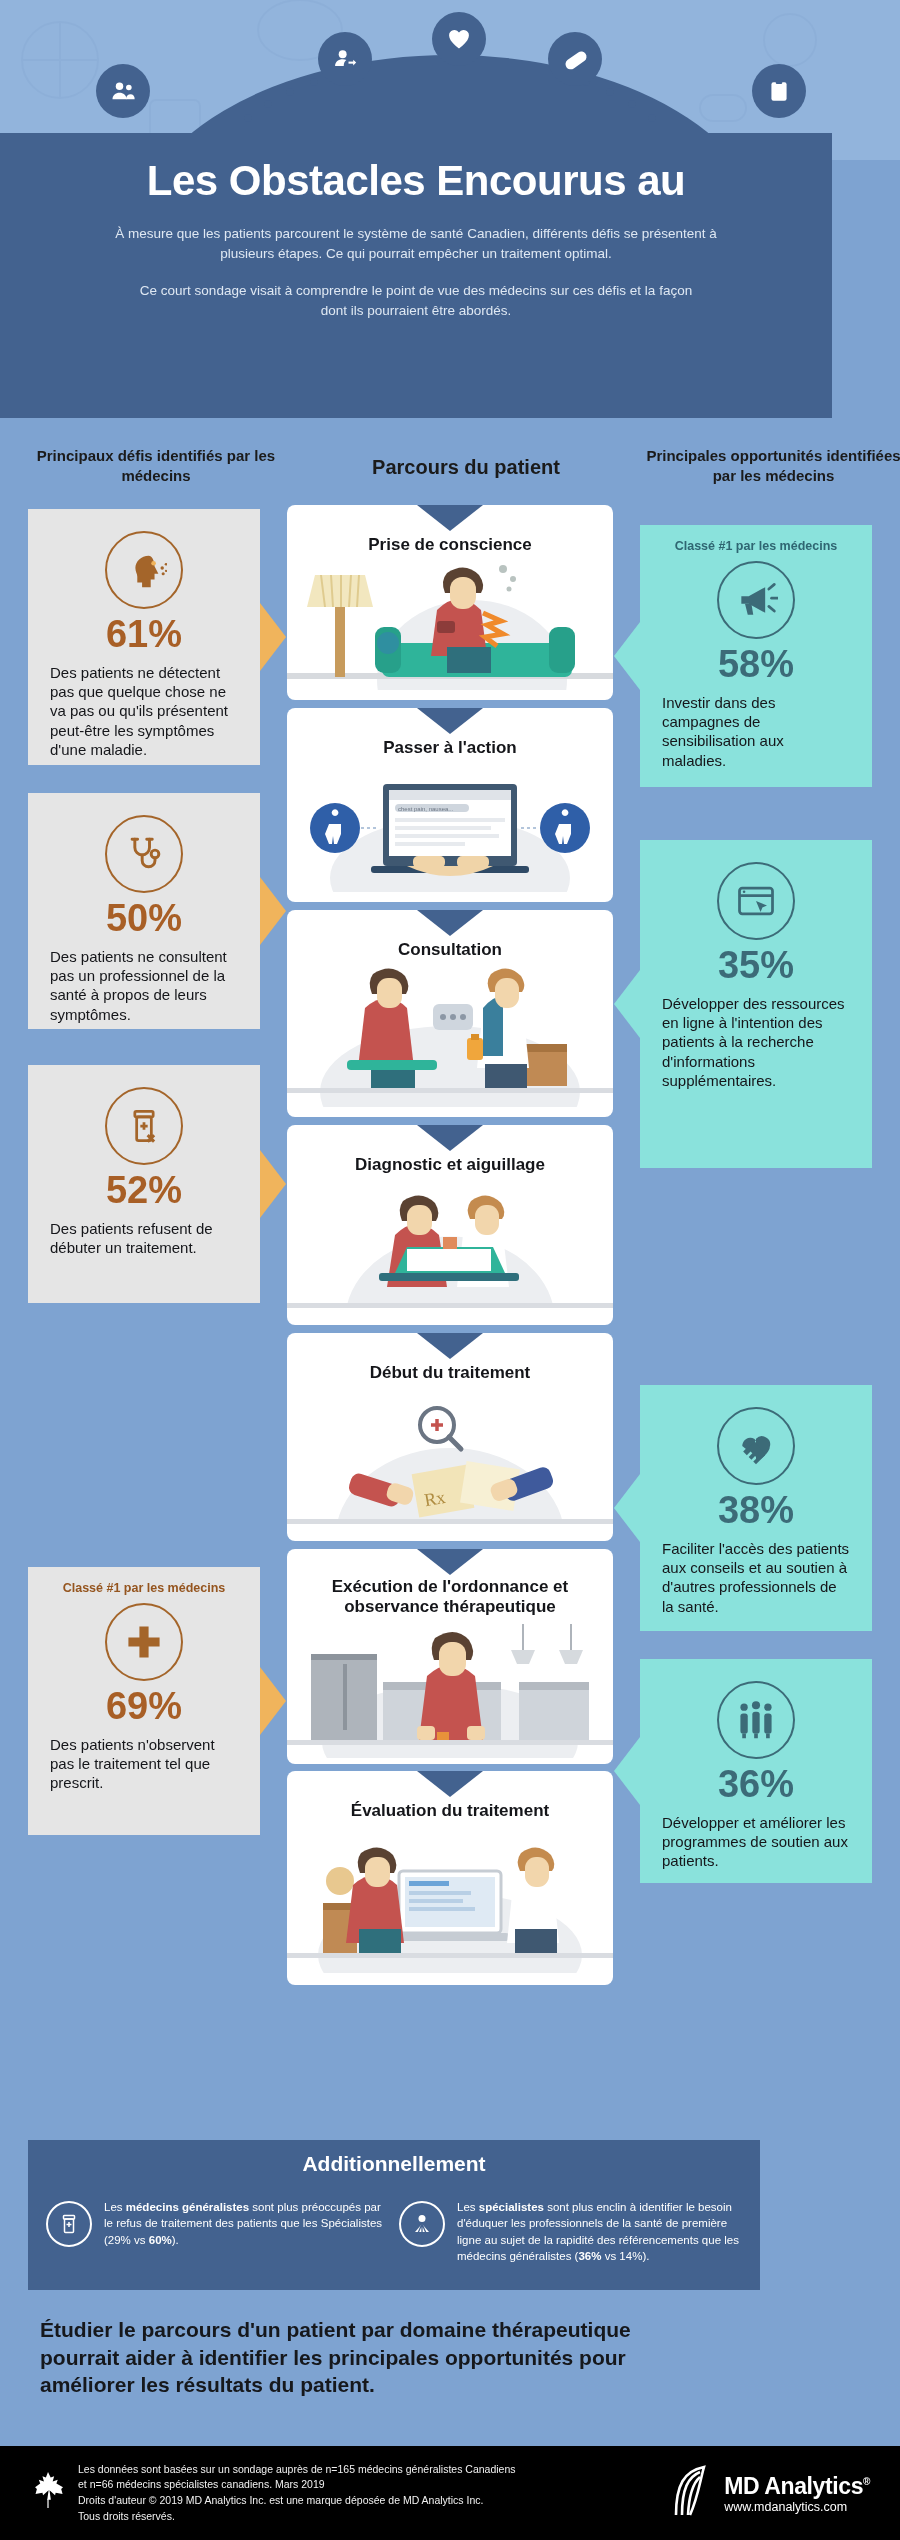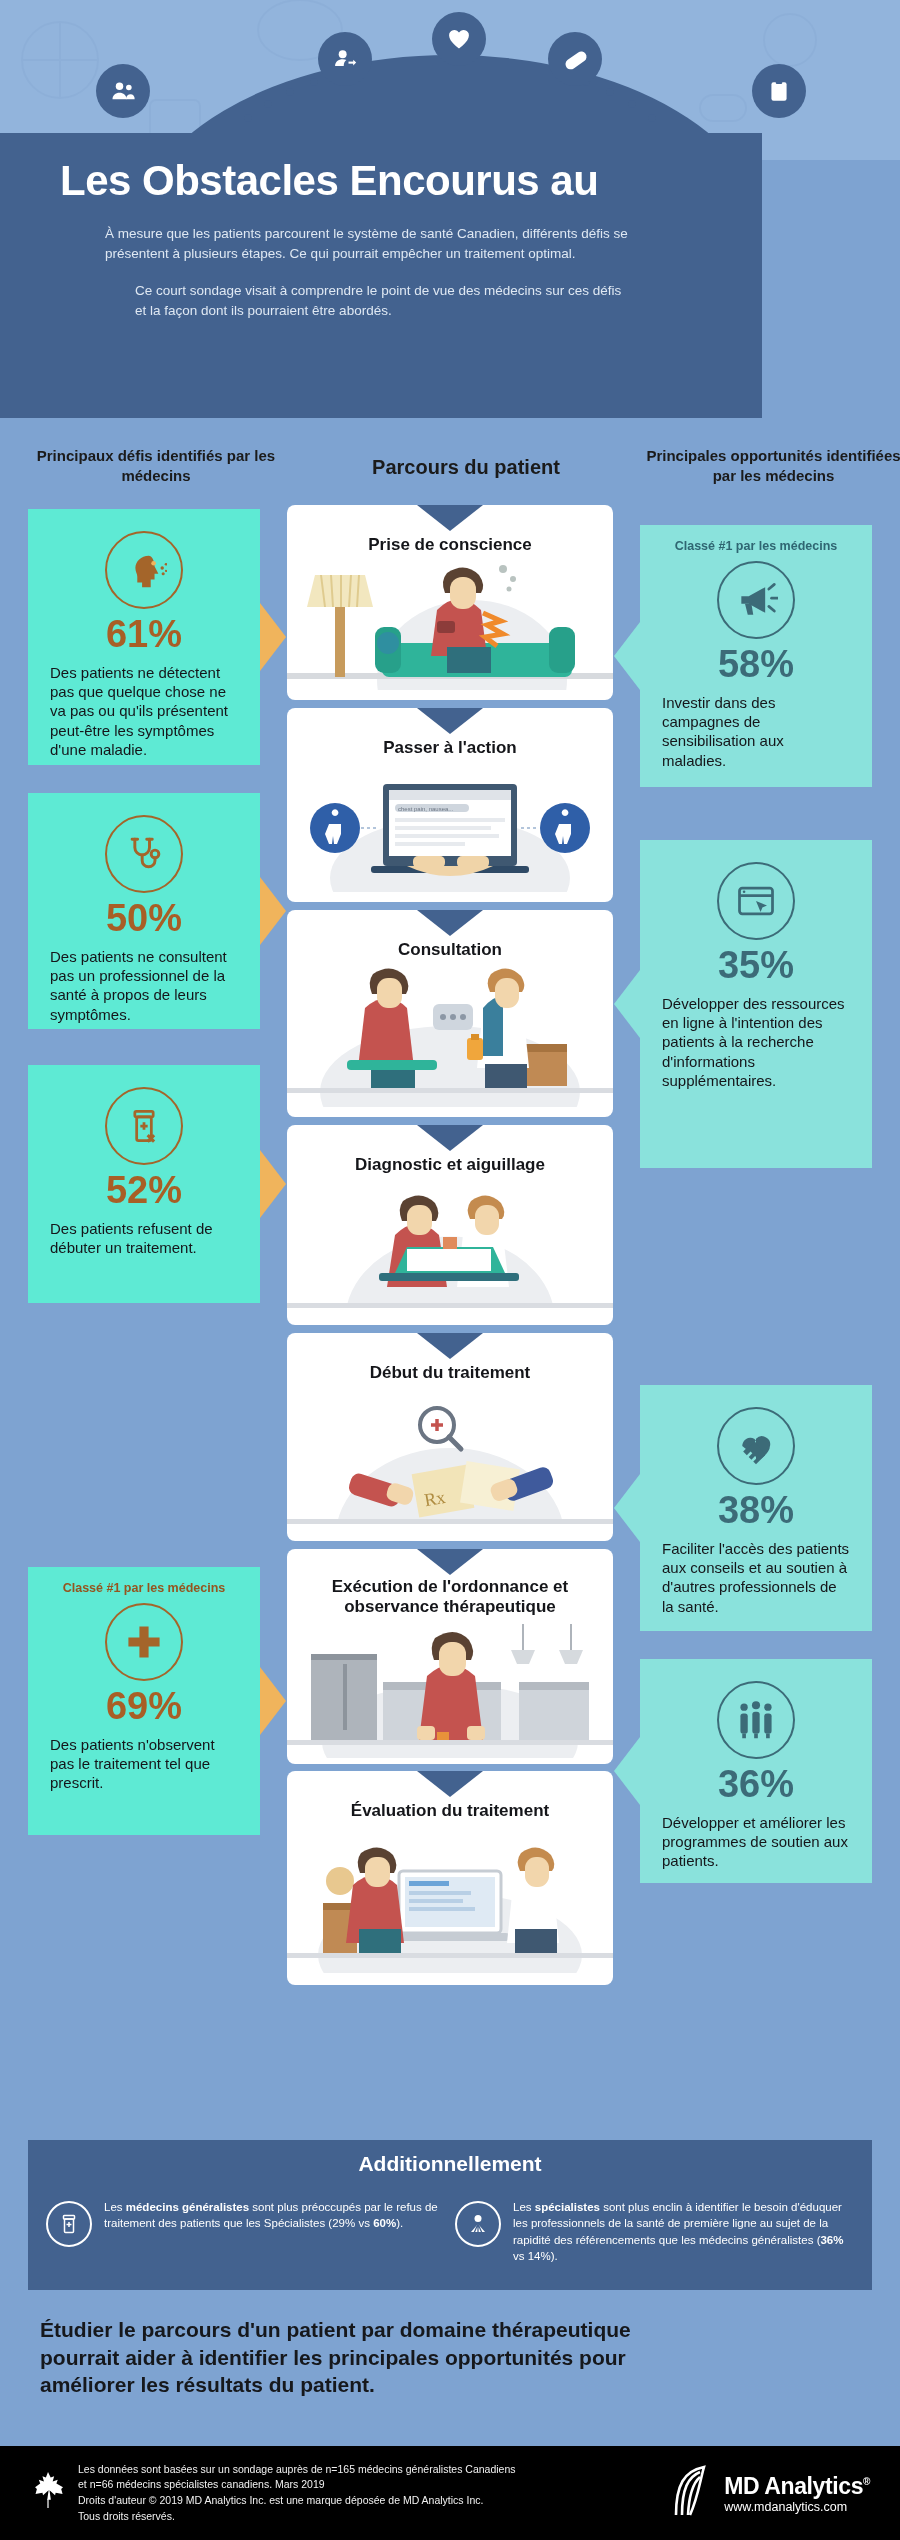--- a/index.html
+++ b/index.html
@@ -23,22 +23,22 @@
     top: 55px; width: 640px; height: 380px;
     border-radius: 50%; background: #43628f;
   }
   .dot-path { position: absolute; top: 0; left: 0; width: 900px; height: 160px; }
   .hero-icon {
     position: absolute; width: 54px; height: 54px; border-radius: 50%;
     background: #43628f; color: #fff; display: flex; align-items: center;
     justify-content: center; font-size: 26px; line-height: 1;
   }
   .hero-band {
-    position: absolute; top: 133px; left: 0; width: 762px; height: 285px;
-    background: #43628f; text-align: left; padding-top: 24px;
+    position: absolute; top: 133px; left: 0; width: 832px; height: 285px;
+    background: #43628f; text-align: center; padding-top: 24px;
   }
   .hero-title {
     color: #ffffff; font-size: 42px; font-weight: bold; line-height: 1.12;
     letter-spacing: -0.5px; padding: 0 60px;
   }
   .hero-sub {
     color: #dfe8f3; font-size: 13.5px; line-height: 1.5; margin-top: 20px;
     padding: 0 105px;
   }
   .hero-sub2 {
@@ -71,21 +71,21 @@
   }
   .jtitle {
     text-align: center; font-size: 17px; font-weight: bold; color: #15161a;
     padding: 30px 14px 0; line-height: 1.2;
   }
   .jtitle.two { padding-top: 28px; }
   .jart { width: 100%; }
 
   
   .panel { position: absolute; padding: 14px 22px 18px; }
-  .panel.left  { left: 28px;  width: 232px; background: #5eead4; }
+  .panel.left  { left: 28px;  width: 232px; background: #e5e5e5; }
   .panel.right { left: 640px; width: 232px; background: #8ae2dc; }
   .panel .arrow {
     position: absolute; top: 50%; transform: translateY(-50%);
     width: 0; height: 0; border-top: 34px solid transparent;
     border-bottom: 34px solid transparent;
   }
   .panel.left .arrow  { right: -26px; border-left: 26px solid #f0b45c; }
   .panel.right .arrow { left: -26px;  border-right: 26px solid #8ae2dc; }
 
   .rank { font-size: 12.5px; font-weight: bold; text-align: center; margin-bottom: 6px; }
@@ -101,21 +101,21 @@
   .badge svg { display: block; }
 
   .pct { text-align: center; font-size: 38px; font-weight: bold; line-height: 1; margin: 6px 0 10px; }
   .panel.left  .pct { color: #a85f26; }
   .panel.right .pct { color: #3c6b78; }
 
   .ptext { font-size: 15px; line-height: 1.28; color: #15161a; }
 
   
   .addl {
-    position: absolute; top: 2140px; left: 28px; width: 844px; height: 150px;
+    position: absolute; top: 2140px; left: 28px; width: 732px; height: 150px;
     background: #43628f; padding: 12px 0 0;
   }
   .addl-title { text-align: center; color: #fff; font-size: 21px; font-weight: bold; }
   .addl-rows { display: flex; margin-top: 23px; padding: 0 18px; gap: 10px; }
   .addl-item { display: flex; gap: 12px; width: 50%; }
   .addl-ic {
     flex: 0 0 46px; width: 46px; height: 46px; border-radius: 50%;
     border: 2px solid #fff; color: #fff; display: flex; align-items: center;
     justify-content: center; margin-top: 2px;
   }

